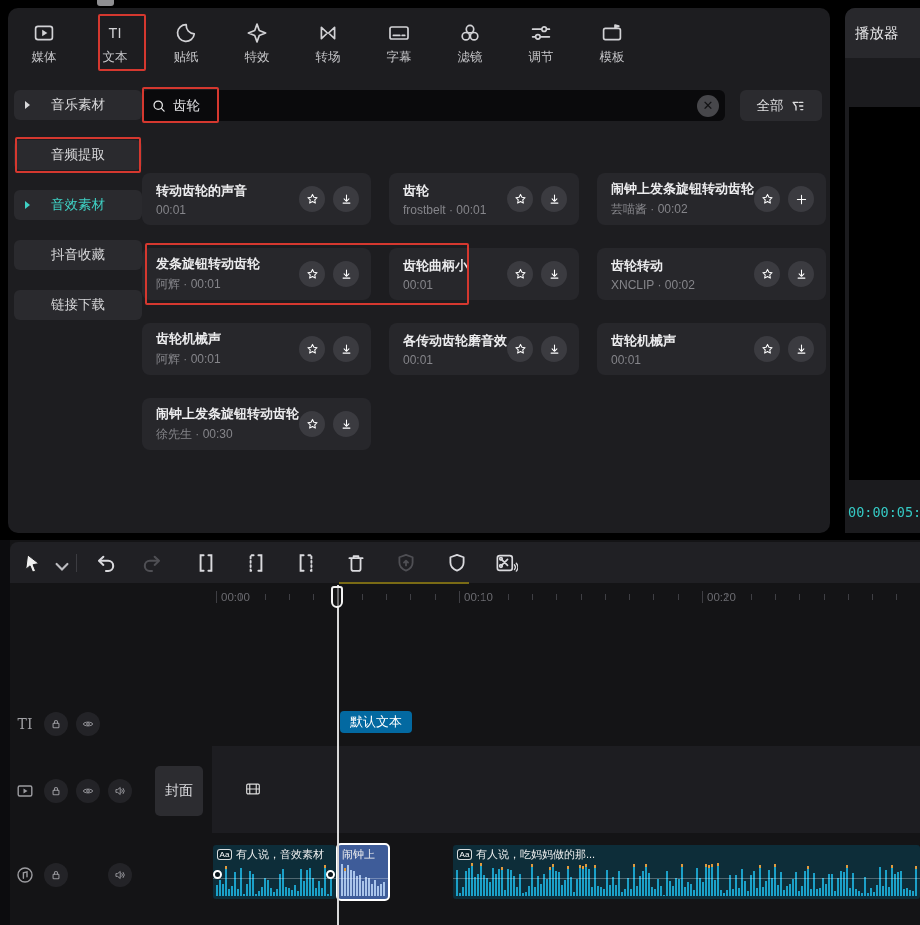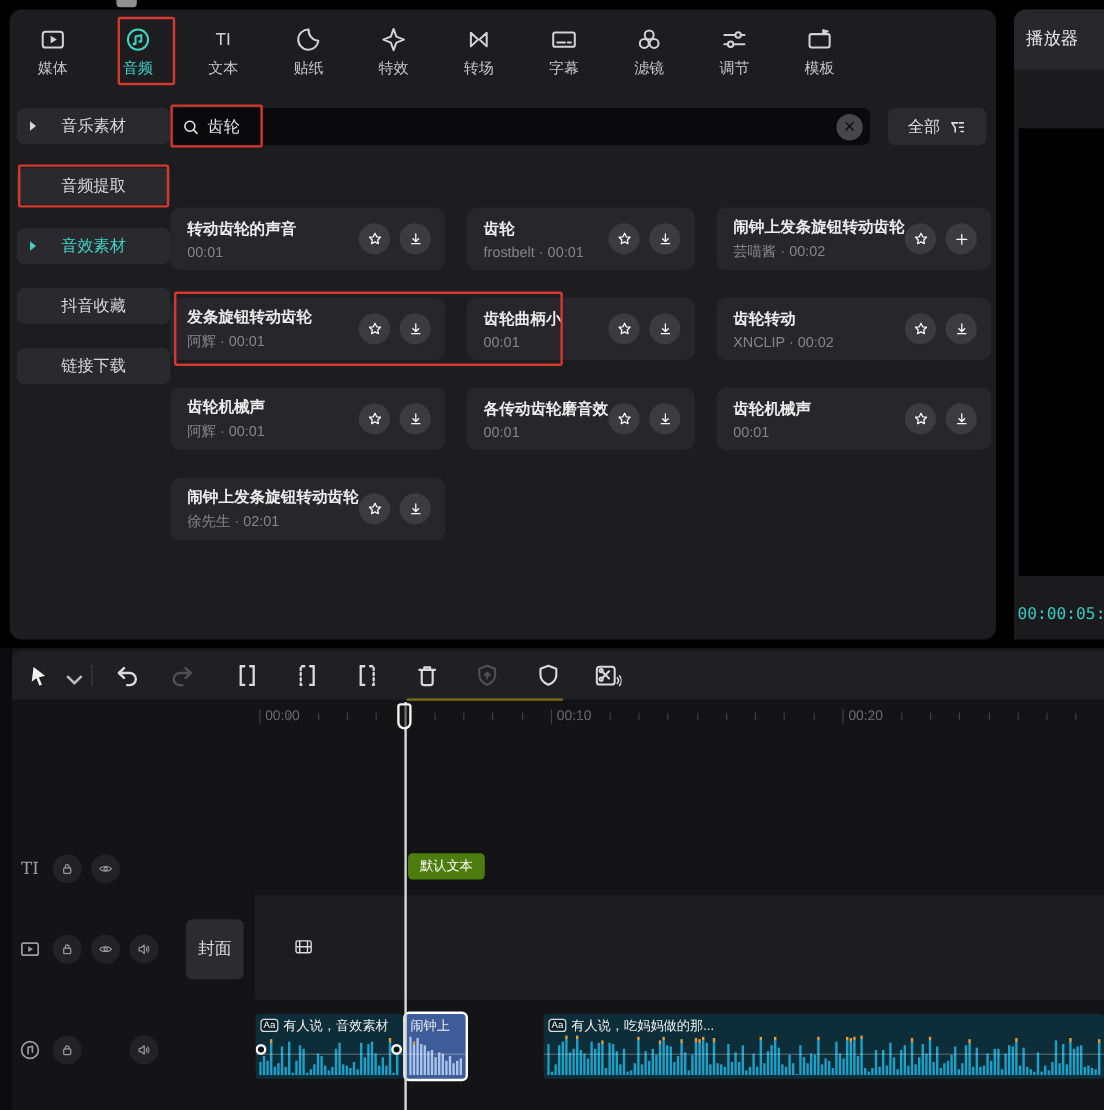--- a/index.html
+++ b/index.html
@@ -56,21 +56,21 @@
   .hdr-lead{width:22px;height:24px;display:flex;align-items:center;justify-content:center;color:#9c9ca0;}
   .hdr-lead svg{width:20px;height:20px;}
   .hdr-circle{width:24px;height:24px;border-radius:50%;background:#232327;display:flex;align-items:center;justify-content:center;color:#98989d;cursor:pointer;}
   .hdr-circle svg{width:14px;height:14px;}
   .hdr-spacer{width:24px;height:24px;}
   .ti-glyph{font-family:"DejaVu Serif",serif;font-size:14px;color:#a0a0a4;}
   .cover-btn{position:absolute;left:155px;top:226px;width:48px;height:50px;background:#2c2c30;border-radius:5px;display:flex;align-items:center;justify-content:center;font-size:14px;color:#dddde0;cursor:pointer;}
   .video-row{position:absolute;left:212px;top:206px;width:708px;height:87px;background:#1d1d21;}
   .film-icon{position:absolute;left:244px;top:240px;width:18px;height:18px;color:#dcdcdc;}
   .film-icon svg{width:18px;height:18px;}
-  .text-clip-badge{position:absolute;left:340px;top:171px;height:22px;line-height:22px;padding:0 10px;background:#4d7c0f;border-radius:4px;font-size:11px;color:#fff;cursor:pointer;}
+  .text-clip-badge{position:absolute;left:340px;top:171px;height:22px;line-height:22px;padding:0 10px;background:#0369a1;border-radius:4px;font-size:13px;color:#fff;cursor:pointer;}
   
   .audio-clip{position:absolute;top:305px;height:54px;background:#0d2d39;border-radius:3px;overflow:hidden;cursor:pointer;}
   .clip-labelrow{display:flex;align-items:center;gap:4px;padding:2px 0 0 4px;height:16px;}
   .aa-badge{width:15px;height:11px;border:1px solid rgba(255,255,255,.85);border-radius:3px;background:rgba(0,0,0,.35);color:#fff;font-size:8px;display:flex;align-items:center;justify-content:center;flex-shrink:0;}
   .clip-label{font-size:11px;color:#f0f0f0;white-space:nowrap;overflow:hidden;}
   .wave{position:absolute;left:3px;right:2px;bottom:3px;top:17px;display:flex;align-items:flex-end;overflow:hidden;}
   .wave span{display:inline-block;width:2px;margin-right:1px;flex-shrink:0;}
   .centerline{position:absolute;left:0;right:0;bottom:20px;height:1px;background:rgba(255,255,255,.28);}
   .audio-clip.selected{top:303px;height:58px;background:#3e5c99;border:2px solid #fff;border-radius:5px;}
   .keyframe-dot{position:absolute;width:9px;height:9px;border:2px solid #fff;border-radius:50%;background:#08141a;top:25px;z-index:3;}
@@ -90,31 +90,20 @@
     <div class="nav-bar">
         <div class="nav-item">
           <span class="nav-icon">
             <svg viewBox="0 0 20 20" fill="none" stroke="currentColor" stroke-width="1.4" stroke-linecap="round" stroke-linejoin="round">
               <rect x="3" y="4.5" width="14" height="11" rx="2"></rect>
               <path d="M8.5 7.3v5.4l4.3-2.7z" fill="currentColor" stroke="none"></path>
             </svg>
           </span>
           <span class="nav-label">媒体</span>
         </div>
-        <div class="nav-item active">
-          <span class="nav-icon">
-            <svg viewBox="0 0 20 20" fill="none" stroke="currentColor" stroke-width="1.4" stroke-linecap="round" stroke-linejoin="round">
-              <circle cx="10" cy="10" r="7"></circle>
-              <path d="M8.3 13.1V7.9l4-1v4.4"></path>
-              <circle cx="7.3" cy="13.1" r="1" fill="currentColor" stroke="none"></circle>
-              <circle cx="11.3" cy="11.4" r="1" fill="currentColor" stroke="none"></circle>
-            </svg>
-          </span>
-          <span class="nav-label">音频</span>
-        </div>
         <div class="nav-item">
           <span class="nav-icon">
             <svg viewBox="0 0 20 20" fill="none" stroke="currentColor" stroke-width="1.4" stroke-linecap="round" stroke-linejoin="round">
               <text x="10" y="14" text-anchor="middle" font-size="12" font-family="DejaVu Serif,serif" fill="currentColor" stroke="none">TI</text>
             </svg>
           </span>
           <span class="nav-label">文本</span>
         </div>
         <div class="nav-item">
           <span class="nav-icon">
@@ -379,21 +368,21 @@
             <span class="circle-btn ic-download">
               <svg viewBox="0 0 20 20" fill="none" stroke="currentColor" stroke-width="1.4" stroke-linecap="round" stroke-linejoin="round">
                 <path d="M10 4v8M6.8 9.2L10 12.4l3.2-3.2M5.4 14.8h9.2"></path>
               </svg>
             </span>
           </div>
         </div>
         <div class="result-card act-download">
           <div class="rc-text">
             <span class="rc-title">闹钟上发条旋钮转动齿轮</span>
-            <span class="rc-meta">徐先生 · 02:01</span>
+            <span class="rc-meta">徐先生 · 00:30</span>
           </div>
           <div class="rc-actions">
             <span class="circle-btn">
               <svg viewBox="0 0 20 20" fill="none" stroke="currentColor" stroke-width="1.4" stroke-linecap="round" stroke-linejoin="round">
                 <path d="M10 3.2l1.9 3.9 4.2.5-3.1 3 .8 4.2-3.8-2.1-3.8 2.1.8-4.2-3.1-3 4.2-.5z"></path>
               </svg>
             </span>
             <span class="circle-btn ic-download">
               <svg viewBox="0 0 20 20" fill="none" stroke="currentColor" stroke-width="1.4" stroke-linecap="round" stroke-linejoin="round">
                 <path d="M10 4v8M6.8 9.2L10 12.4l3.2-3.2M5.4 14.8h9.2"></path>

